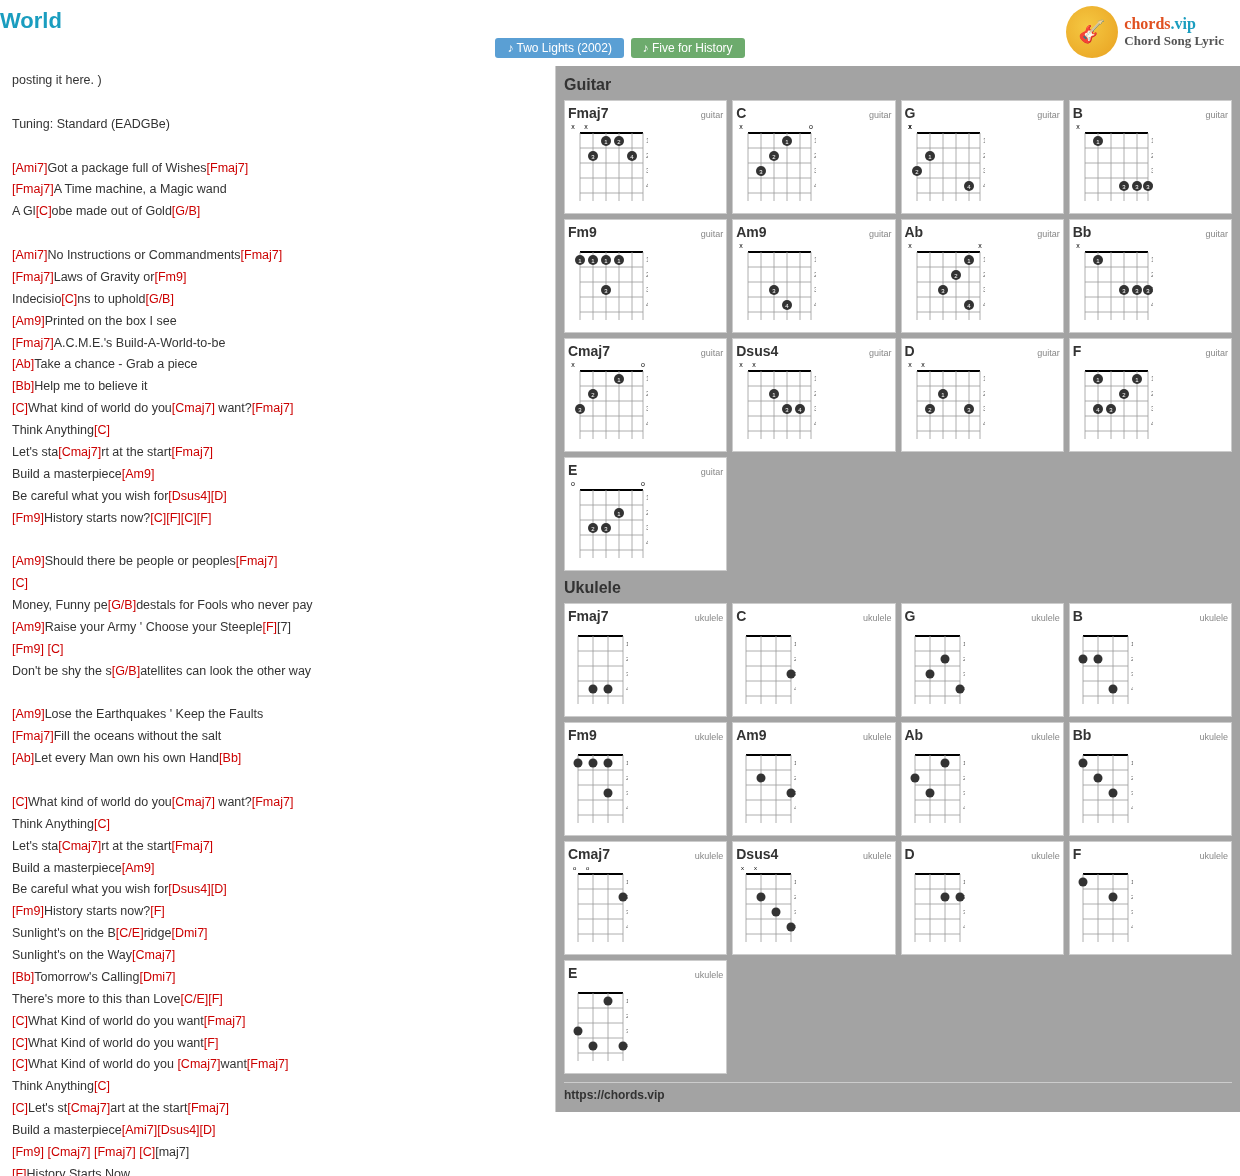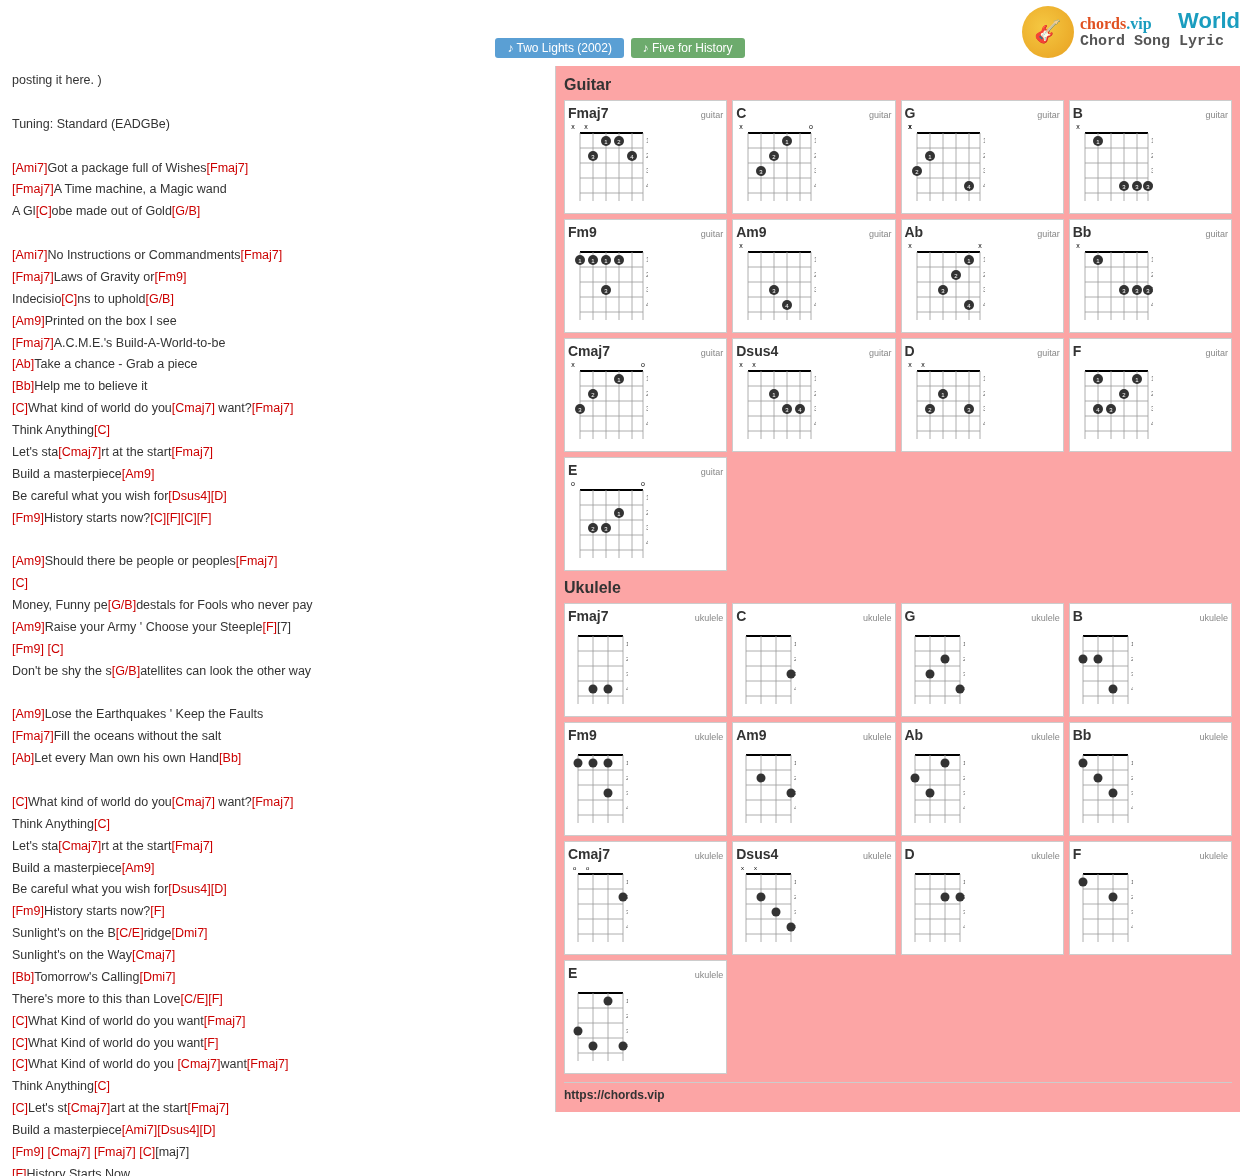--- a/index.html
+++ b/index.html
@@ -10,25 +10,25 @@
 <body>
 
 <div style="position:relative;">
 
   <div style="position:absolute;top:6px;right:16px;display:flex;align-items:center;gap:6px;">
     <div style="width:52px;height:52px;background:radial-gradient(circle at 40% 40%, #f5c842, #e8a020);border-radius:50%;display:flex;align-items:center;justify-content:center;">
       <span style="font-size:22px;">🎸</span>
     </div>
     <div style="font-family:serif;font-weight:bold;">
       <div style="color:#e05020;font-size:16px;">chords<span style="color:#1a9dbf;">.vip</span></div>
-      <div style="font-size:15px;color:#555;font-family:Liberation Mono, monospace;">Chord Song Lyric</div>
+      <div style="font-size:13px;color:#555;">Chord Song Lyric</div>
     </div>
   </div>
 
-  <div style="text-align:right;padding:8px 0 4px;">
+  <div style="text-align:left;padding:8px 0 4px;">
     <h1 style="color:#1a9dbf;font-size:22px;font-weight:bold;font-family:Arial,sans-serif;">World</h1>
   </div>
 
   <div style="text-align:center;margin-bottom:8px;">
     <span style="display:inline-block;background:#5a9fd4;color:#fff;padding:3px 12px;border-radius:3px;font-size:12px;margin-right:3px;cursor:pointer;">
       <span>♪</span>
       <span> Two Lights (2002)</span>
     </span>
     <span style="display:inline-block;background:#6dab6d;color:#fff;padding:3px 12px;border-radius:3px;font-size:12px;cursor:pointer;">
       <span>♪</span>
@@ -90,21 +90,21 @@
 <a class="chord-link" style="color:#c00;text-decoration:none;">[C]</a>Let's st<a class="chord-link" style="color:#c00;text-decoration:none;">[Cmaj7]</a>art at the start<a class="chord-link" style="color:#c00;text-decoration:none;">[Fmaj7]</a>
 Build a masterpiece<a class="chord-link" style="color:#c00;text-decoration:none;">[Ami7]</a><a class="chord-link" style="color:#c00;text-decoration:none;">[Dsus4]</a><a class="chord-link" style="color:#c00;text-decoration:none;">[D]</a>
 <a class="chord-link" style="color:#c00;text-decoration:none;">[Fm9]</a> <a class="chord-link" style="color:#c00;text-decoration:none;">[Cmaj7]</a> <a class="chord-link" style="color:#c00;text-decoration:none;">[Fmaj7]</a> <a class="chord-link" style="color:#c00;text-decoration:none;">[C]</a>[maj7]
 <a class="chord-link" style="color:#c00;text-decoration:none;">[F]</a>History Starts Now
 Be Careful what you wish for
 Start Now?
       </div>
 
     </div>
 
-    <div style="flex:1;background:#fca5a5;padding:10px 8px;min-width:560px;border-left:1px solid #ccc;">
+    <div style="flex:1;background:#a3a3a3;padding:10px 8px;min-width:560px;border-left:1px solid #ccc;">
 
       <div style="font-size:16px;font-weight:bold;margin-bottom:6px;">Guitar</div>
 
       <div style="display:grid;grid-template-columns:repeat(4,1fr);gap:5px;margin-bottom:5px;">
 
         <div style="background:#fff;border:1px solid #ccc;padding:4px 3px;">
           <div style="display:flex;justify-content:space-between;align-items:baseline;">
             <span style="font-size:14px;font-weight:bold;">Fmaj7</span>
             <span style="font-size:9px;color:#888;">guitar</span>
           </div>

